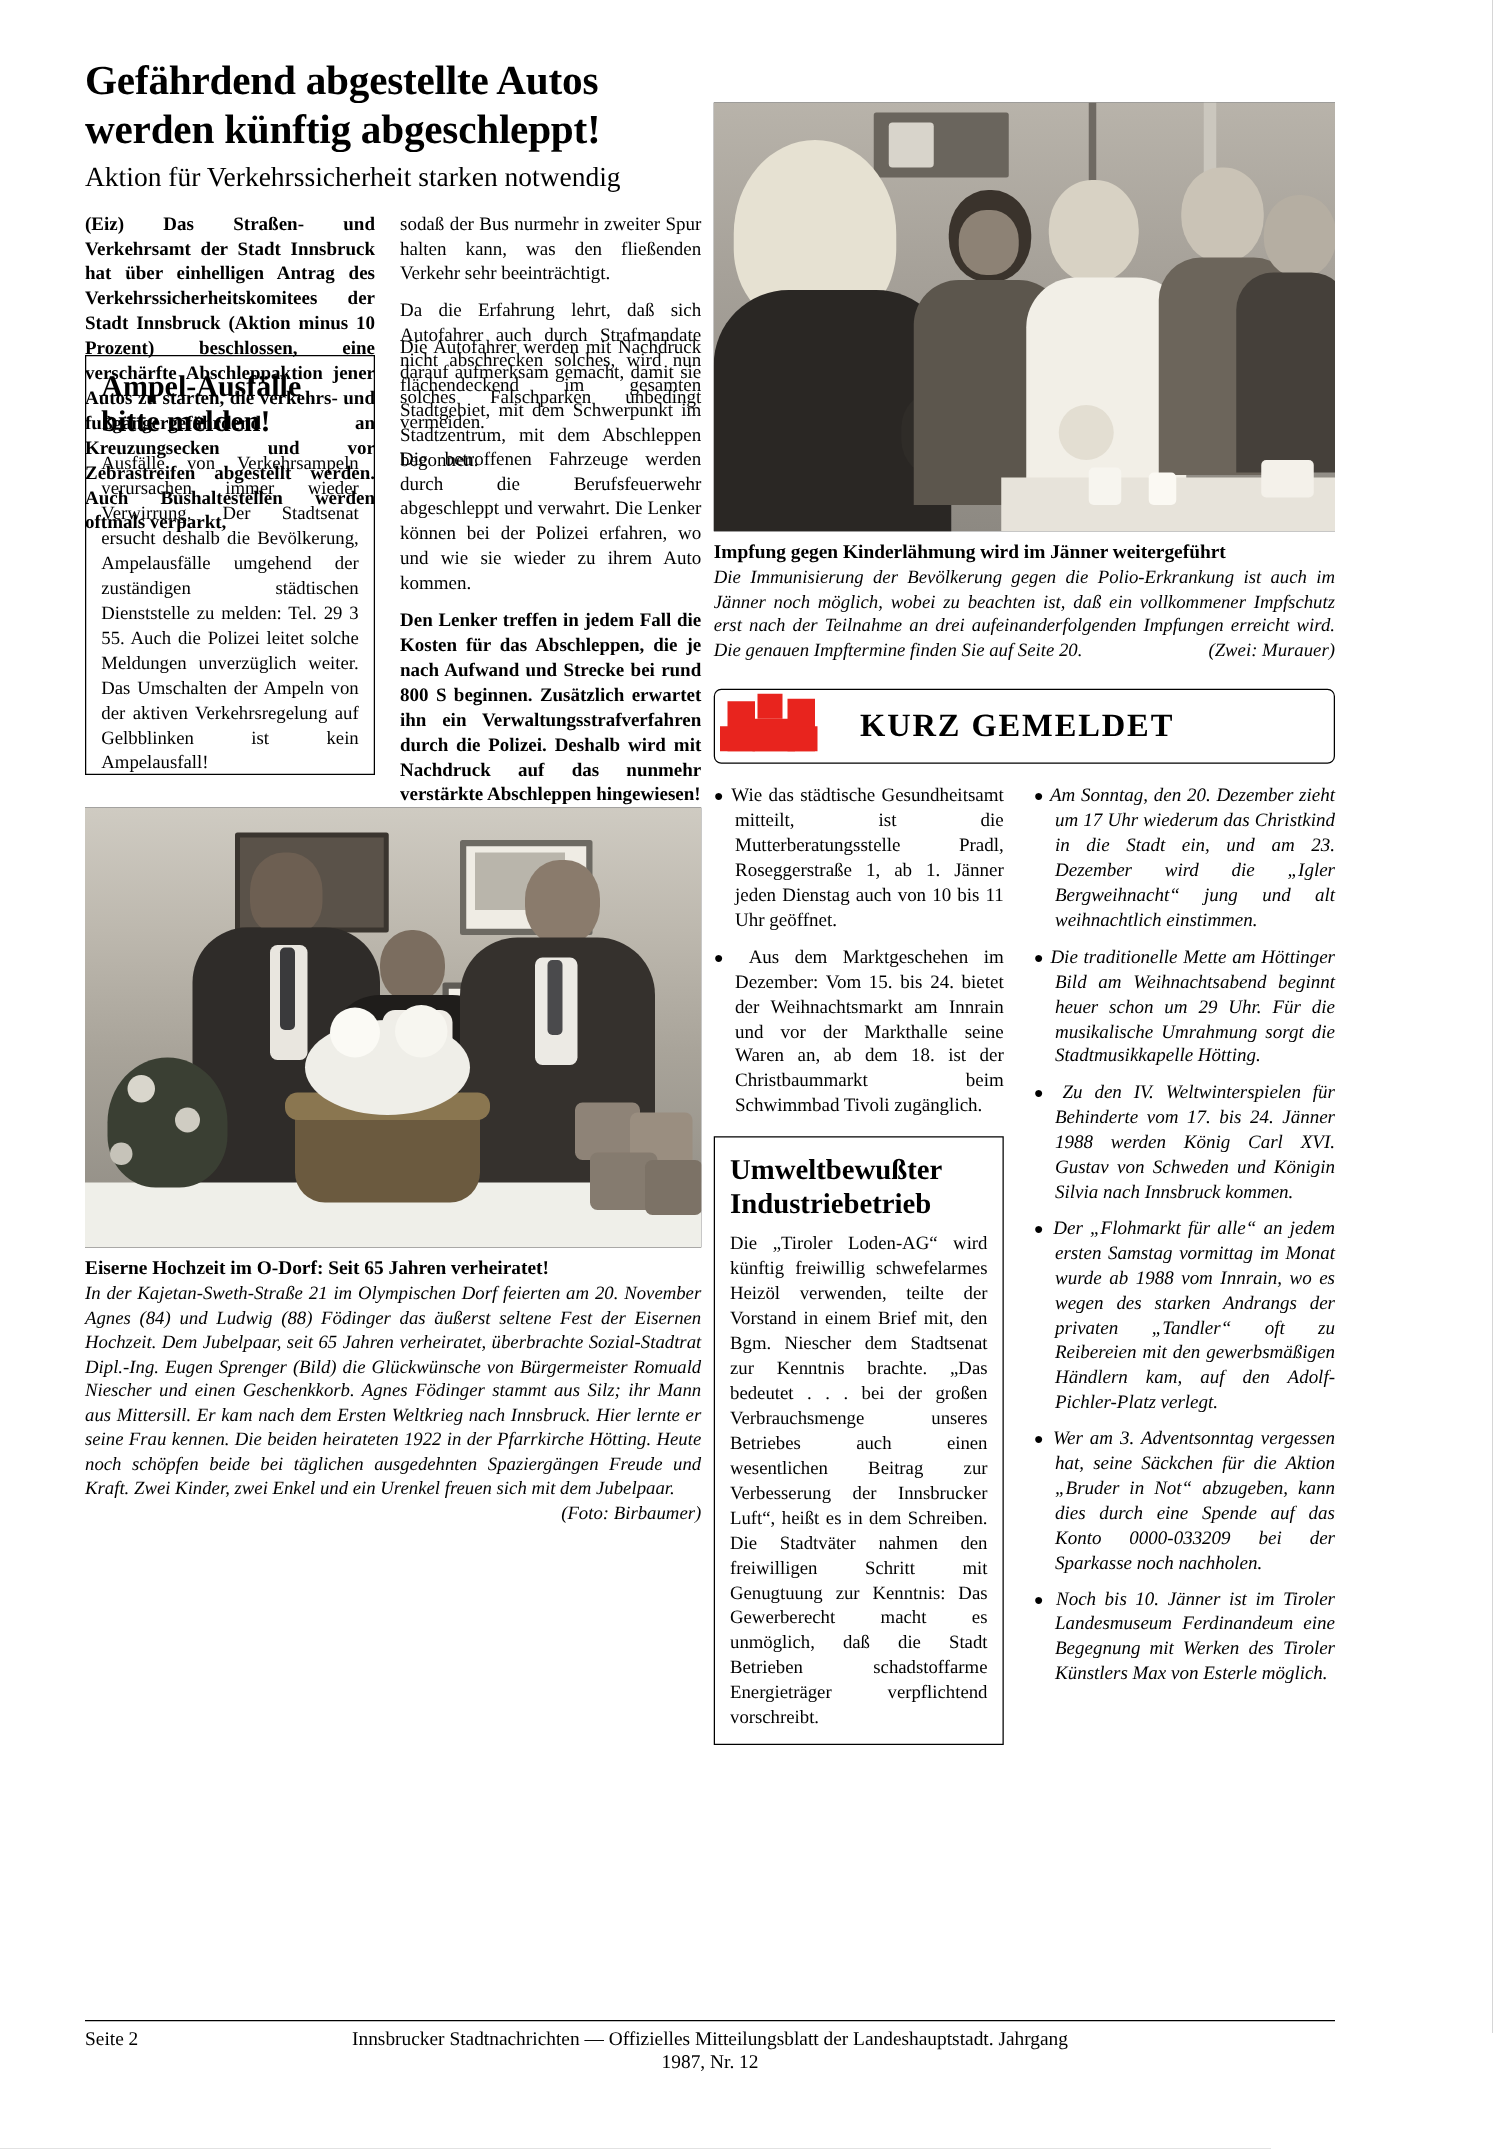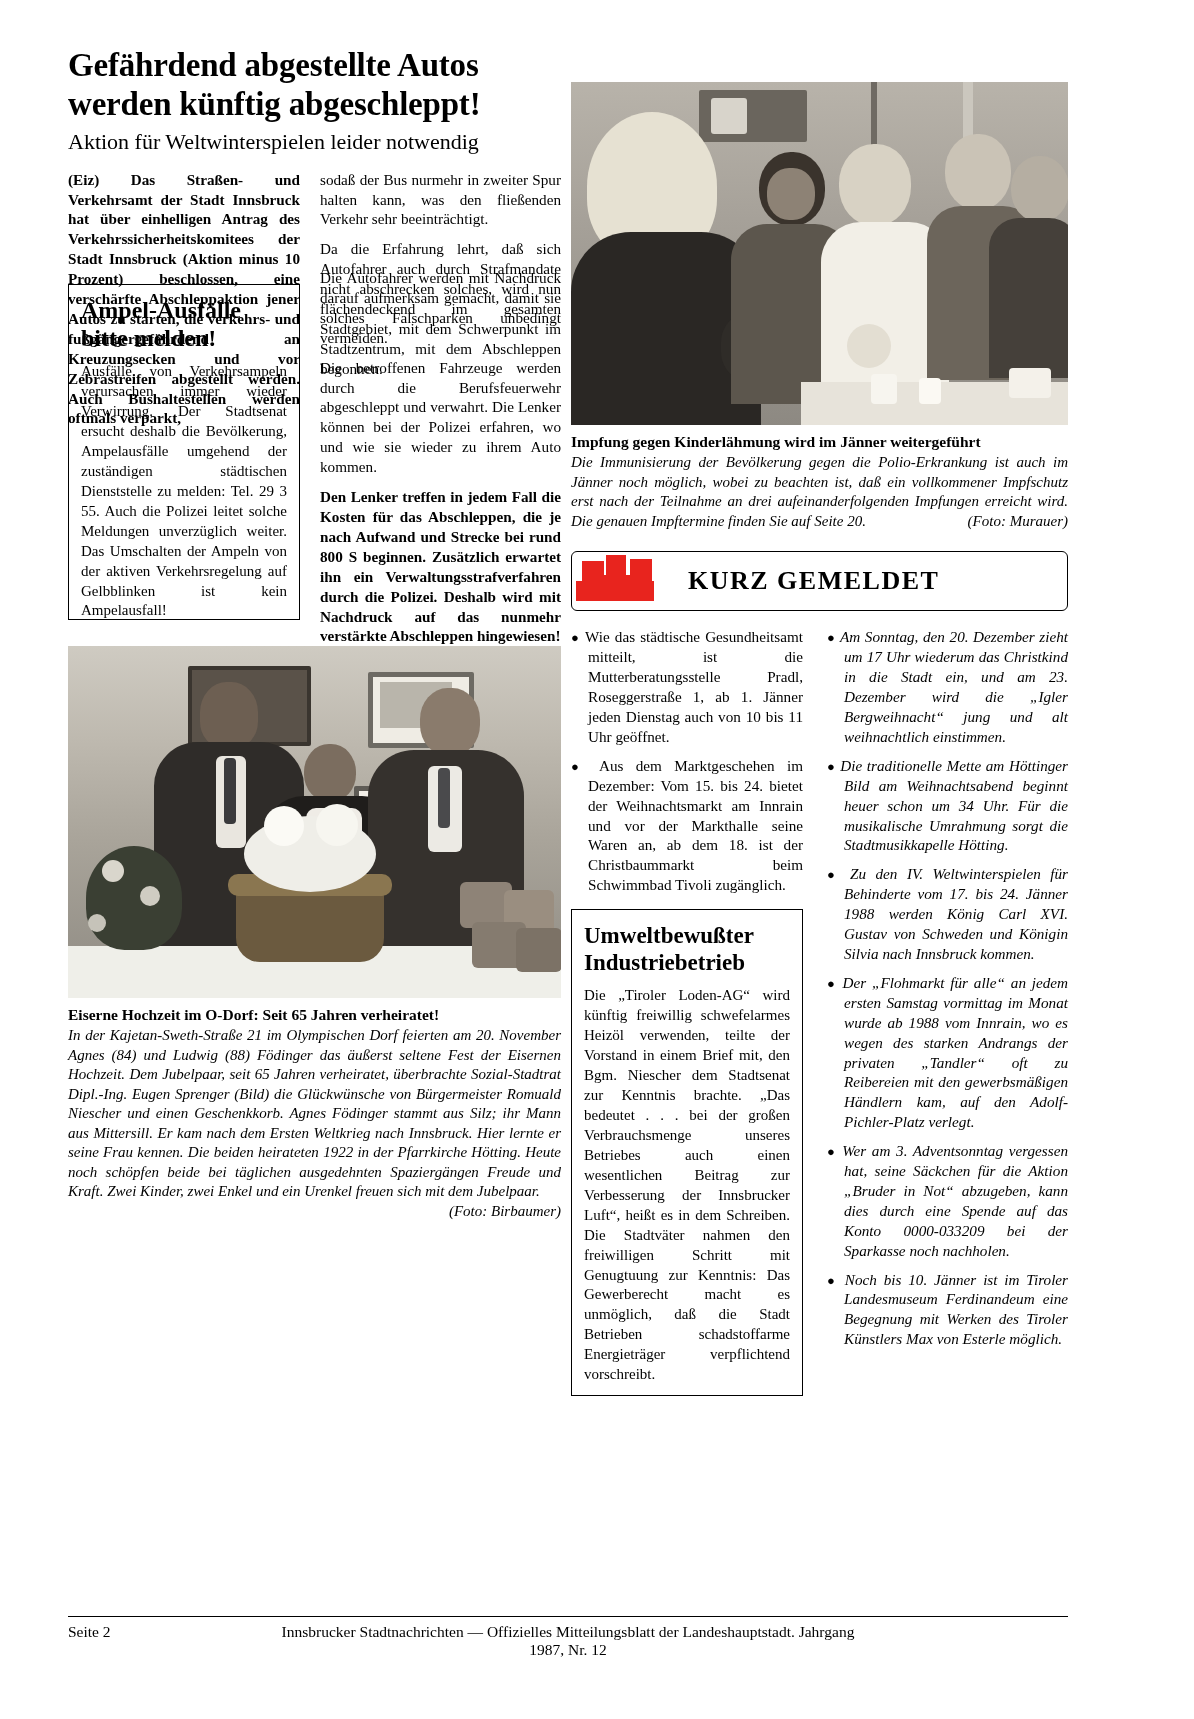--- a/index.html
+++ b/index.html
@@ -245,21 +245,21 @@
 </style>
 </head>
 <body>
 
 <div class="page">
   <div class="content">
 
     <div class="left-col">
 
       <h1 class="headline">Gefährdend abgestellte Autos werden künftig abgeschleppt!</h1>
-      <div class="subhead">Aktion für Weltwinterspielen leider notwendig</div>
+      <div class="subhead">Aktion für Verkehrssicherheit starken notwendig</div>
 
       <div class="twocol">
         <div class="col-a">
           <p class="body bold">(Eiz) Das Straßen- und Verkehrsamt der Stadt Innsbruck hat über einhelligen Antrag des Verkehrssicherheitskomitees der Stadt Innsbruck (Aktion minus 10 Prozent) beschlossen, eine verschärfte Abschleppaktion jener Autos zu starten, die verkehrs- und fußgängergefährdend an Kreuzungsecken und vor Zebrastreifen abgestellt werden. Auch Bushaltestellen werden oftmals verparkt,</p>
         </div>
         <div class="col-b">
           <p class="body">sodaß der Bus nurmehr in zweiter Spur halten kann, was den fließenden Verkehr sehr beeinträchtigt.</p>
           <p class="body">Da die Erfahrung lehrt, daß sich Autofahrer auch durch Strafmandate nicht abschrecken solches, wird nun flächendeckend im gesamten Stadtgebiet, mit dem Schwerpunkt im Stadtzentrum, mit dem Abschleppen begonnen.</p>
         </div>
       </div>
@@ -352,21 +352,21 @@
 
         <div class="blob" style="left:440px; top:74px; width:58px; height:66px; border-radius:48%; background:#b5aea2;"></div>
         <div class="blob" style="left:418px; top:136px; width:90px; height:160px; border-radius:30px 30px 0 0; background:#45403a;"></div>
 
         <div class="blob" style="left:230px; top:300px; width:267px; height:43px; border-radius:0; background:#e7e3da;"></div>
         <div class="blob" style="left:300px; top:292px; width:26px; height:30px; border-radius:4px; background:#f7f5ef;"></div>
         <div class="blob" style="left:348px; top:296px; width:22px; height:26px; border-radius:4px; background:#fbf9f3;"></div>
         <div class="blob" style="left:438px; top:286px; width:42px; height:30px; border-radius:4px; background:#f4f1ea;"></div>
       </div>
       <p class="cap-bold">Impfung gegen Kinderlähmung wird im Jänner weitergeführt</p>
-      <p class="cap-italic"><span>Die Immunisierung der Bevölkerung gegen die Polio-Erkrankung ist auch im Jänner noch möglich, wobei zu beachten ist, daß ein vollkommener Impfschutz erst nach der Teilnahme an drei aufeinanderfolgenden Impfungen erreicht wird. Die genauen Impftermine finden Sie auf Seite 20.</span> <span class="credit">(Foto: Murauer)</span></p>
+      <p class="cap-italic"><span>Die Immunisierung der Bevölkerung gegen die Polio-Erkrankung ist auch im Jänner noch möglich, wobei zu beachten ist, daß ein vollkommener Impfschutz erst nach der Teilnahme an drei aufeinanderfolgenden Impfungen erreicht wird. Die genauen Impftermine finden Sie auf Seite 20.</span> <span class="credit">(Zwei: Murauer)</span></p>
 
       <div class="kurz-banner">
         <div class="kurz-logo">
           <div class="mark" style="left:10px; top:8px; width:22px; height:40px;"></div>
           <div class="mark" style="left:34px; top:2px; width:20px; height:20px;"></div>
           <div class="mark" style="left:30px; top:22px; width:34px; height:26px;"></div>
           <div class="mark" style="left:58px; top:6px; width:22px; height:42px;"></div>
           <div class="mark" style="left:4px; top:28px; width:78px; height:20px;"></div>
         </div>
         <div class="kurz-title">KURZ GEMELDET</div>
@@ -378,21 +378,21 @@
           <p class="kurz-item"><span class="bullet">●</span> <span>Aus dem Marktgeschehen im Dezember: Vom 15. bis 24. bietet der Weihnachtsmarkt am Innrain und vor der Markthalle seine Waren an, ab dem 18. ist der Christbaummarkt beim Schwimmbad Tivoli zugänglich.</span></p>
 
           <div class="umwelt-box">
             <h2>Umweltbewußter Industriebetrieb</h2>
             <p>Die „Tiroler Loden-AG“ wird künftig freiwillig schwefelarmes Heizöl verwenden, teilte der Vorstand in einem Brief mit, den Bgm. Niescher dem Stadtsenat zur Kenntnis brachte. „Das bedeutet . . . bei der großen Verbrauchsmenge unseres Betriebes auch einen wesentlichen Beitrag zur Verbesserung der Innsbrucker Luft“, heißt es in dem Schreiben. Die Stadtväter nahmen den freiwilligen Schritt mit Genugtuung zur Kenntnis: Das Gewerberecht macht es unmöglich, daß die Stadt Betrieben schadstoffarme Energieträger verpflichtend vorschreibt.</p>
           </div>
         </div>
 
         <div class="kurz-b">
           <p class="kurz-item"><span class="bullet">●</span> <span>Am Sonntag, den 20. Dezember zieht um 17 Uhr wiederum das Christkind in die Stadt ein, und am 23. Dezember wird die „Igler Bergweihnacht“ jung und alt weihnachtlich einstimmen.</span></p>
-          <p class="kurz-item"><span class="bullet">●</span> <span>Die traditionelle Mette am Höttinger Bild am Weihnachtsabend beginnt heuer schon um 34 Uhr. Für die musikalische Umrahmung sorgt die Stadtmusikkapelle Hötting.</span></p>
+          <p class="kurz-item"><span class="bullet">●</span> <span>Die traditionelle Mette am Höttinger Bild am Weihnachtsabend beginnt heuer schon um 29 Uhr. Für die musikalische Umrahmung sorgt die Stadtmusikkapelle Hötting.</span></p>
           <p class="kurz-item"><span class="bullet">●</span> <span>Zu den IV. Weltwinterspielen für Behinderte vom 17. bis 24. Jänner 1988 werden König Carl XVI. Gustav von Schweden und Königin Silvia nach Innsbruck kommen.</span></p>
           <p class="kurz-item"><span class="bullet">●</span> <span>Der „Flohmarkt für alle“ an jedem ersten Samstag vormittag im Monat wurde ab 1988 vom Innrain, wo es wegen des starken Andrangs der privaten „Tandler“ oft zu Reibereien mit den gewerbsmäßigen Händlern kam, auf den Adolf-Pichler-Platz verlegt.</span></p>
           <p class="kurz-item"><span class="bullet">●</span> <span>Wer am 3. Adventsonntag vergessen hat, seine Säckchen für die Aktion „Bruder in Not“ abzugeben, kann dies durch eine Spende auf das Konto 0000-033209 bei der Sparkasse noch nachholen.</span></p>
           <p class="kurz-item"><span class="bullet">●</span> <span>Noch bis 10. Jänner ist im Tiroler Landesmuseum Ferdinandeum eine Begegnung mit Werken des Tiroler Künstlers Max von Esterle möglich.</span></p>
         </div>
       </div>
 
     </div>
   </div>
 

